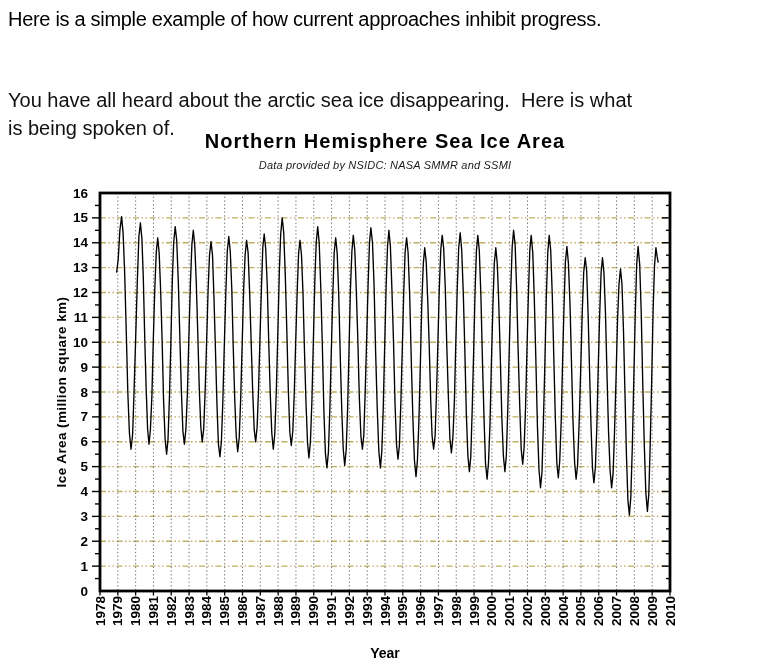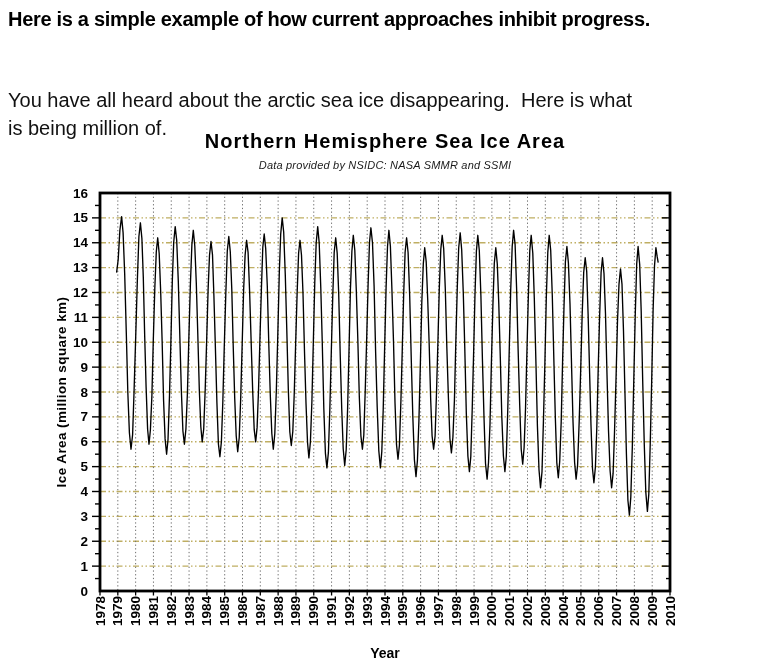--- a/index.html
+++ b/index.html
@@ -3,21 +3,21 @@
 <meta charset="utf-8">
 <style>
   html,body{margin:0;padding:0;}
   body{
     width:763px;height:662px;background:#ffffff;
     font-family:"Liberation Sans",sans-serif;color:#000;
     position:relative;overflow:hidden;
   }
   .heading{
     position:absolute;left:8px;top:8px;width:752px;
-    font-size:20px;font-weight:700;letter-spacing:-0.3px;color:#000;
+    font-size:20px;font-weight:400;letter-spacing:-0.3px;color:#000;
   }
   .bodytext{
     position:absolute;left:8px;top:51px;width:752px;
     font-size:20px;line-height:28px;color:#111;margin-top:35px;
   }
   .bodytext .line{white-space:pre;}
   .chart-title{
     position:absolute;left:0;top:130px;width:770px;text-align:center;
     font-size:20px;font-weight:700;letter-spacing:1px;color:#000;
   }
@@ -31,21 +31,21 @@
   .axistitle{font-size:14px;font-weight:700;}
   .ylab{font-size:13.5px;font-weight:700;letter-spacing:0.4px;}
 </style>
 </head>
 <body>
 
 <div class="heading">Here is a simple example of how current approaches inhibit progress.</div>
 
 <div class="bodytext">
   <div class="line">You have all heard about the arctic sea ice disappearing.  Here is what</div>
-  <div class="line">is being million of.</div>
+  <div class="line">is being spoken of.</div>
 </div>
 
 <div class="chart-title">Northern Hemisphere Sea Ice Area</div>
 <div class="chart-subtitle">Data provided by NSIDC: NASA SMMR and SSMI</div>
 
 <svg id="plot" width="763" height="662" viewBox="0 0 763 662">
   <g id="grid-h">
       <line x1="100" x2="670" y1="566.125" y2="566.125" stroke="#bfae62" stroke-width="1.3" stroke-dasharray="6 2.5 1.5 2.5 1.5 2.5"></line>
       <line x1="100" x2="670" y1="541.25" y2="541.25" stroke="#bfae62" stroke-width="1.3" stroke-dasharray="6 2.5 1.5 2.5 1.5 2.5"></line>
       <line x1="100" x2="670" y1="516.375" y2="516.375" stroke="#bfae62" stroke-width="1.3" stroke-dasharray="6 2.5 1.5 2.5 1.5 2.5"></line>

